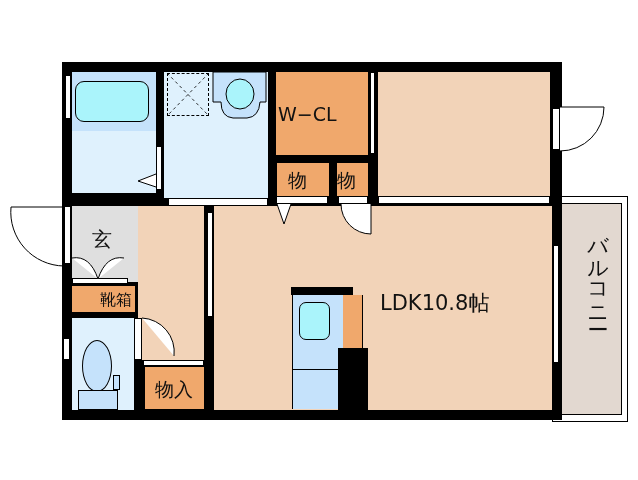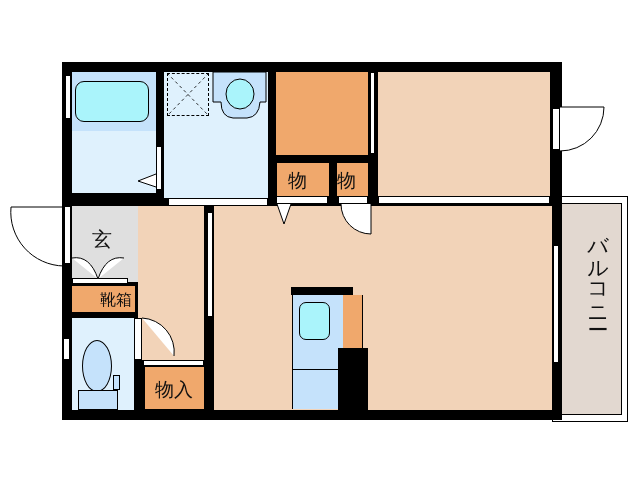--- a/index.html
+++ b/index.html
@@ -30,20 +30,21 @@
   <svg style="left:167px;top:73px;" width="42" height="43">
     <line x1="0" y1="0" x2="42" y2="43" stroke="#000" stroke-width="0.8" stroke-dasharray="3,3"></line>
     <line x1="42" y1="0" x2="0" y2="43" stroke="#000" stroke-width="0.8" stroke-dasharray="3,3"></line>
   </svg>
   <svg style="left:213px;top:72px;" width="55" height="55">
     <path d="M0,0 L53,0 L53,30 L47,30 Q46,45 34,46 L20,46 Q8,45 8,30 L0,30 Z" fill="#c5e2fb" stroke="#000" stroke-width="1"></path>
     <ellipse cx="27" cy="22" rx="14" ry="15" fill="#aaf4fb" stroke="#000" stroke-width="1"></ellipse>
   </svg>
 
   <div class="abs" style="left:276px;top:72px;width:92px;height:83px;background:#f0a86c;"></div>
+  <div class="lbl" style="left:278px;top:103px;font-size:19px;">W−CL</div>
   <div class="abs" style="left:277px;top:163px;width:52px;height:33px;background:#f0a86c;"></div>
   <div class="lbl" style="left:288px;top:168px;font-size:19px;">物</div>
   <div class="abs" style="left:337px;top:163px;width:31px;height:33px;background:#f0a86c;"></div>
   <div class="lbl" style="left:337px;top:168px;font-size:19px;">物</div>
 
   <div class="abs" style="left:378px;top:72px;width:172px;height:124px;background:#f2d3b8;"></div>
 
   <div class="abs" style="left:72px;top:206px;width:66px;height:76px;background:#dfdfdf;"></div>
   <div class="lbl" style="left:92px;top:226px;font-size:20px;">玄</div>
   <div class="abs" style="left:72px;top:286px;width:63px;height:26px;background:#f0a86c;"></div>
@@ -53,20 +54,21 @@
 
   <div class="abs" style="left:72px;top:318px;width:62px;height:92px;background:#dff1fd;"></div>
   <div class="abs" style="left:82px;top:340px;width:30px;height:52px;background:#c5e2fb;border:1px solid #000;border-radius:50%;"></div>
   <div class="abs" style="left:78px;top:390px;width:40px;height:20px;background:#c5e2fb;border:1px solid #000;"></div>
   <div class="abs" style="left:113px;top:375px;width:7px;height:15px;background:#c5e2fb;border:1px solid #000;"></div>
 
   <div class="abs" style="left:145px;top:367px;width:59px;height:42px;background:#f0a86c;"></div>
   <div class="lbl" style="left:155px;top:377px;font-size:19px;">物入</div>
 
   <div class="abs" style="left:214px;top:206px;width:338px;height:204px;background:#f2d3b8;"></div>
+  <div class="lbl" style="left:380px;top:289px;font-size:21px;">LDK10.8帖</div>
 
   <div class="abs wall" style="left:291px;top:287px;width:62px;height:8px;"></div>
   <div class="abs" style="left:292px;top:295px;width:51px;height:114px;background:#c5e2fb;border-left:1px solid #000;"></div>
   <div class="abs" style="left:299px;top:302px;width:31px;height:38px;background:#aaf4fb;border:1.5px solid #000;border-radius:7px;"></div>
   <div class="abs" style="left:292px;top:369px;width:48px;height:1px;background:#000;"></div>
   <div class="abs" style="left:343px;top:295px;width:20px;height:55px;background:#f0a86c;border-right:1px solid #000;"></div>
   <div class="abs wall" style="left:338px;top:348px;width:30px;height:62px;"></div>
 
   <div class="abs win" style="left:65px;top:75px;width:6px;height:44px;"></div>
   <div class="abs win" style="left:370px;top:72px;width:5px;height:82px;"></div>

